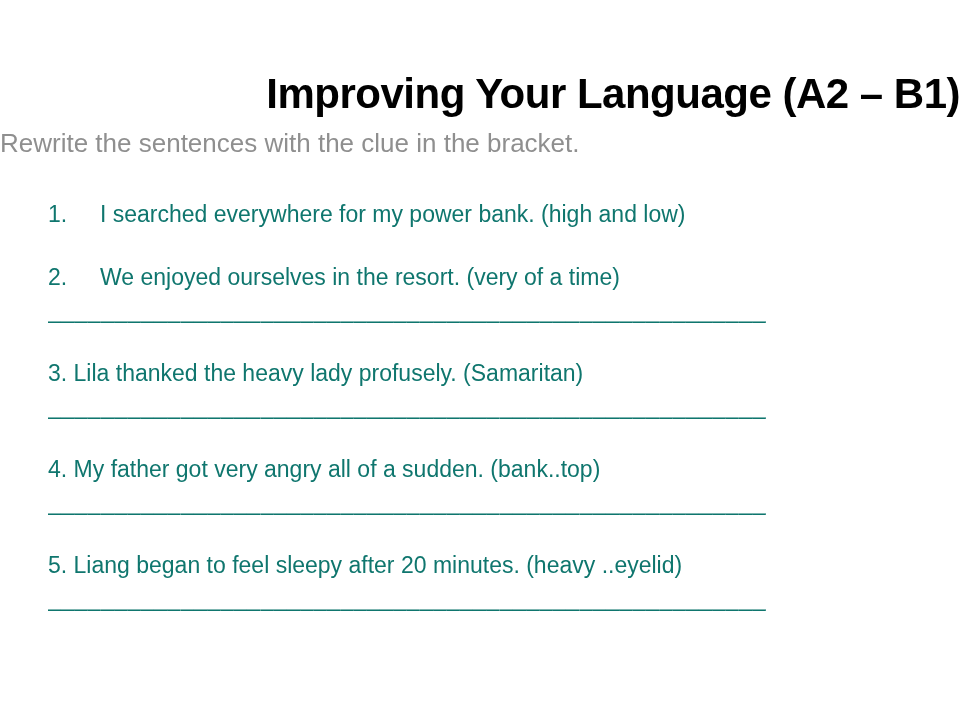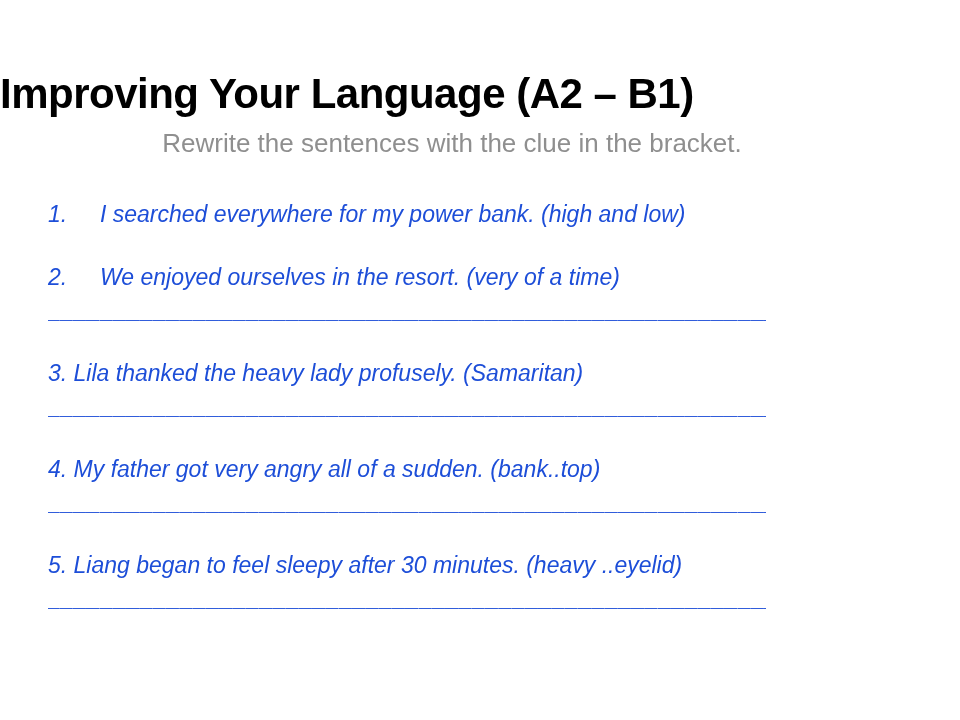--- a/index.html
+++ b/index.html
@@ -18,38 +18,36 @@
   .slide {
     position: absolute;
     inset: 0;
     background: #ffffff;
   }
   .title {
     position: absolute;
     top: 70px;
     left: 0;
     width: 960px;
-    text-align: left;
+    text-align: right;
     font-size: 42px;
     font-weight: 700;
     letter-spacing: -0.5px;
     color: #000000;
     white-space: nowrap;
   }
   .subtitle {
     position: absolute;
     top: 128px;
     left: 0;
     width: 856px;
-    text-align: center;
     font-size: 26px;
     font-weight: 400;
     color: #8f8f8f;
     white-space: nowrap;
-    padding-left: 24px;
   }
   .body-area {
     position: absolute;
     top: 198px;
     left: 48px;
     width: 722px;
   }
   .exercise {
     margin: 0 0 30px 0;
   }
@@ -81,21 +79,21 @@
 </style>
 </head>
 <body style="background: rgb(255, 255, 255);">
 
 <div class="slide">
 
   <div class="title" style="color: rgb(0, 0, 0);">Improving Your Language (A2 – B1)</div>
 
   <div class="subtitle" style="color: rgb(143, 143, 143);">Rewrite the sentences with the clue in the bracket.</div>
 
-  <div class="body-area" style="color: #1d4ed8; font-style: italic;">
+  <div class="body-area" style="color: #0f766e;">
 
     <div class="exercise">
       <div class="q-line">
         <span class="q-num-tabbed">1.</span><span>I searched everywhere for my power bank. (high and low)</span>
       </div>
     </div>
 
     <div class="exercise">
       <div class="q-line">
         <span class="q-num-tabbed">2.</span><span>We enjoyed ourselves in the resort. (very of a time)</span>
@@ -115,19 +113,19 @@
       <div class="q-line">
         <span class="q-num-inline">4.</span>
         <span>My father got very angry all of a sudden. (bank..top)</span>
       </div>
       <div class="blank-line">____________________________________________________________</div>
     </div>
 
     <div class="exercise">
       <div class="q-line">
         <span class="q-num-inline">5.</span>
-        <span>Liang began to feel sleepy after 30 minutes. (heavy ..eyelid)</span>
+        <span>Liang began to feel sleepy after 20 minutes. (heavy ..eyelid)</span>
       </div>
       <div class="blank-line">____________________________________________________________</div>
     </div>
 
   </div>
 </div>
 
 </body></html>

